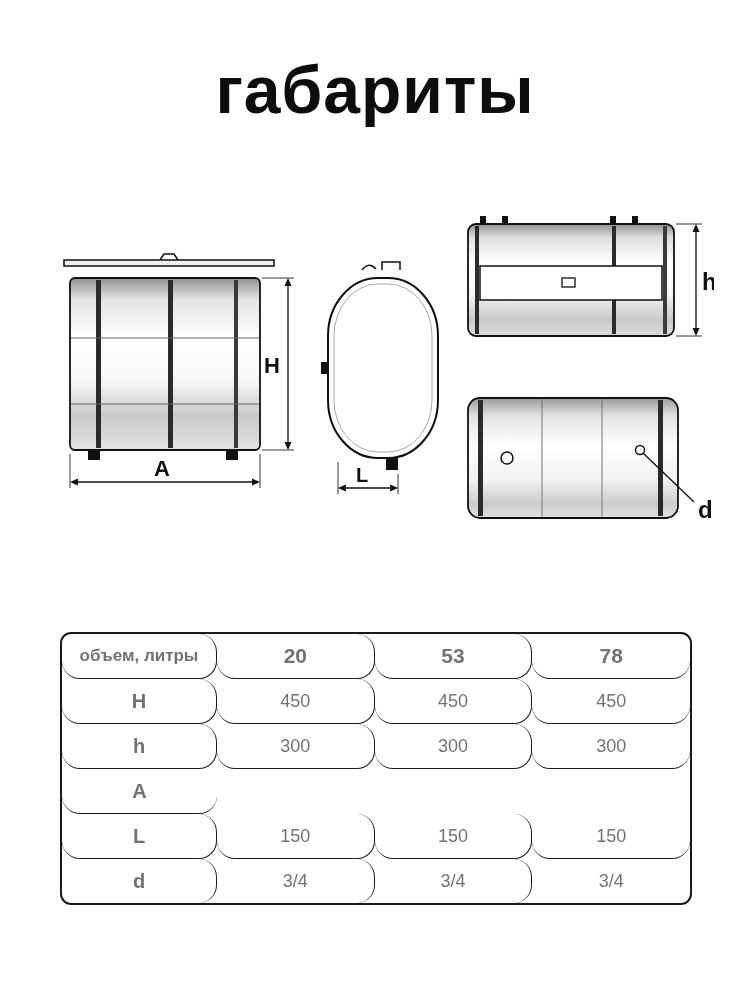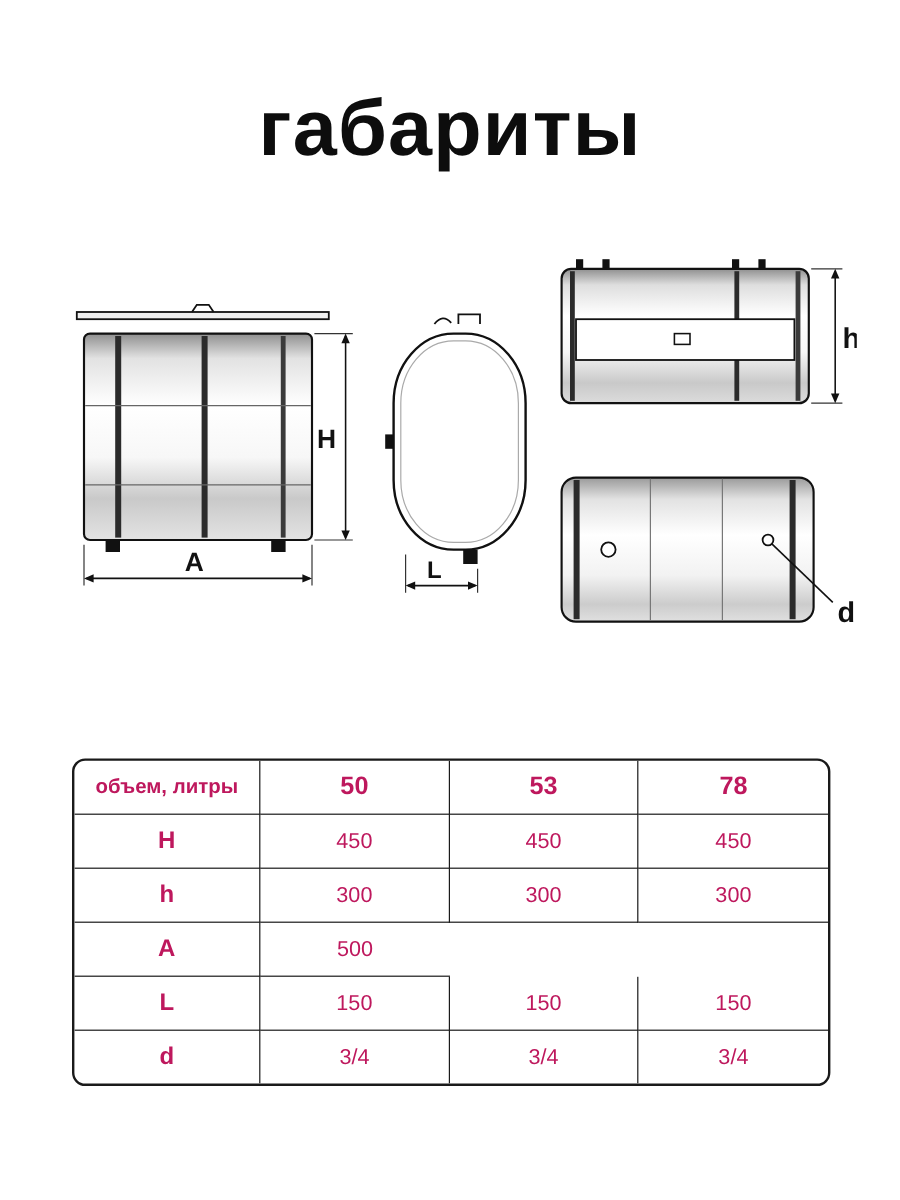--- a/index.html
+++ b/index.html
@@ -1,40 +1,40 @@
 <!DOCTYPE html>
 <html><head>
 <meta charset="utf-8">
 <style>
   html,body { margin:0; padding:0; background:#ffffff; }
   .page {
     position:relative; width:750px; height:1000px; background:#ffffff;
     font-family:"Liberation Sans", sans-serif; color:#111; overflow:hidden;
   }
   .title {
-    position:absolute; top:68px; left:0; width:100%;
+    position:absolute; top:52px; left:0; width:100%;
     text-align:center; font-size:66px; font-weight:bold;
     letter-spacing:1px; color:#0d0d0d;
   }
   .drawing { position:absolute; }
   .dv-front  { left:58px;  top:246px; }
   .dv-side   { left:310px; top:252px; }
   .dv-top    { left:462px; top:208px; }
   .dv-bottom { left:462px; top:392px; }
 
   .dim-table {
     position:absolute; left:60px; top:632px; width:628px;
     border:2px solid #1a1a1a; border-radius:11px; overflow:hidden;
     background:#fff;
   }
   .t-row { display:grid; grid-template-columns:155px 1fr 1fr 1fr; }
   .t-cell {
     height:44px; display:flex; align-items:center; justify-content:center;
     border-right:1.5px solid #1a1a1a; border-bottom:1.5px solid #1a1a1a;
-    font-size:18px; color:#be185d;
+    font-size:18px; color:#737373;border-radius:18px;
   }
   .t-cell:last-child { border-right:none;text-align:center; }
   .t-row:last-child .t-cell { border-bottom:none; }
   .t-row.header .t-cell { font-weight:bold; font-size:21px; }
   .t-row.header .t-cell.lbl { font-size:17px; }
   .t-cell.lbl { font-weight:bold; font-size:20px; }
 
   svg text { font-family:"Liberation Sans", sans-serif; font-weight:bold; fill:#111; }
 </style>
 </head>
@@ -148,39 +148,38 @@
     <line x1="140" y1="7" x2="140" y2="125" stroke="#777" stroke-width="1"></line>
     <circle cx="45" cy="66" r="6" fill="#ffffff" stroke="#111" stroke-width="1.5"></circle>
     <circle cx="178" cy="58" r="4.5" fill="#ffffff" stroke="#111" stroke-width="1.5"></circle>
     <line x1="181" y1="61" x2="232" y2="110" stroke="#111" stroke-width="1.3"></line>
     <text x="236" y="126" text-anchor="start" font-size="24">d</text>
   </svg>
 
   <div class="dim-table">
     <div class="t-row header">
       <div class="t-cell lbl">объем, литры</div>
-      <div class="t-cell">50</div>
+      <div class="t-cell">20</div>
       <div class="t-cell">53</div>
       <div class="t-cell">78</div>
     </div>
     <div class="t-row">
       <div class="t-cell lbl">H</div>
       <div class="t-cell">450</div>
       <div class="t-cell">450</div>
       <div class="t-cell">450</div>
     </div>
     <div class="t-row">
       <div class="t-cell lbl">h</div>
       <div class="t-cell">300</div>
       <div class="t-cell">300</div>
       <div class="t-cell">300</div>
     </div>
     <div class="t-row">
       <div class="t-cell lbl">A</div>
-      <div class="t-cell">500</div>
     </div>
     <div class="t-row">
       <div class="t-cell lbl">L</div>
       <div class="t-cell">150</div>
       <div class="t-cell">150</div>
       <div class="t-cell">150</div>
     </div>
     <div class="t-row">
       <div class="t-cell lbl">d</div>
       <div class="t-cell">3/4</div>

